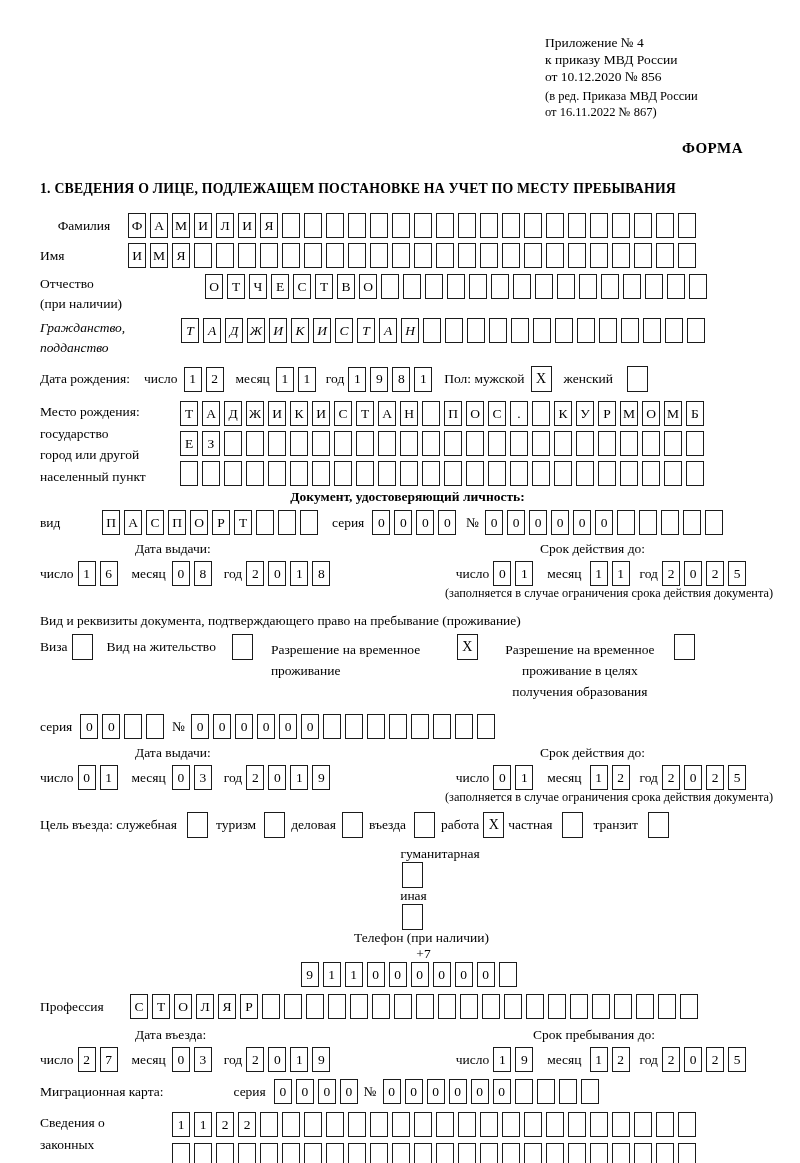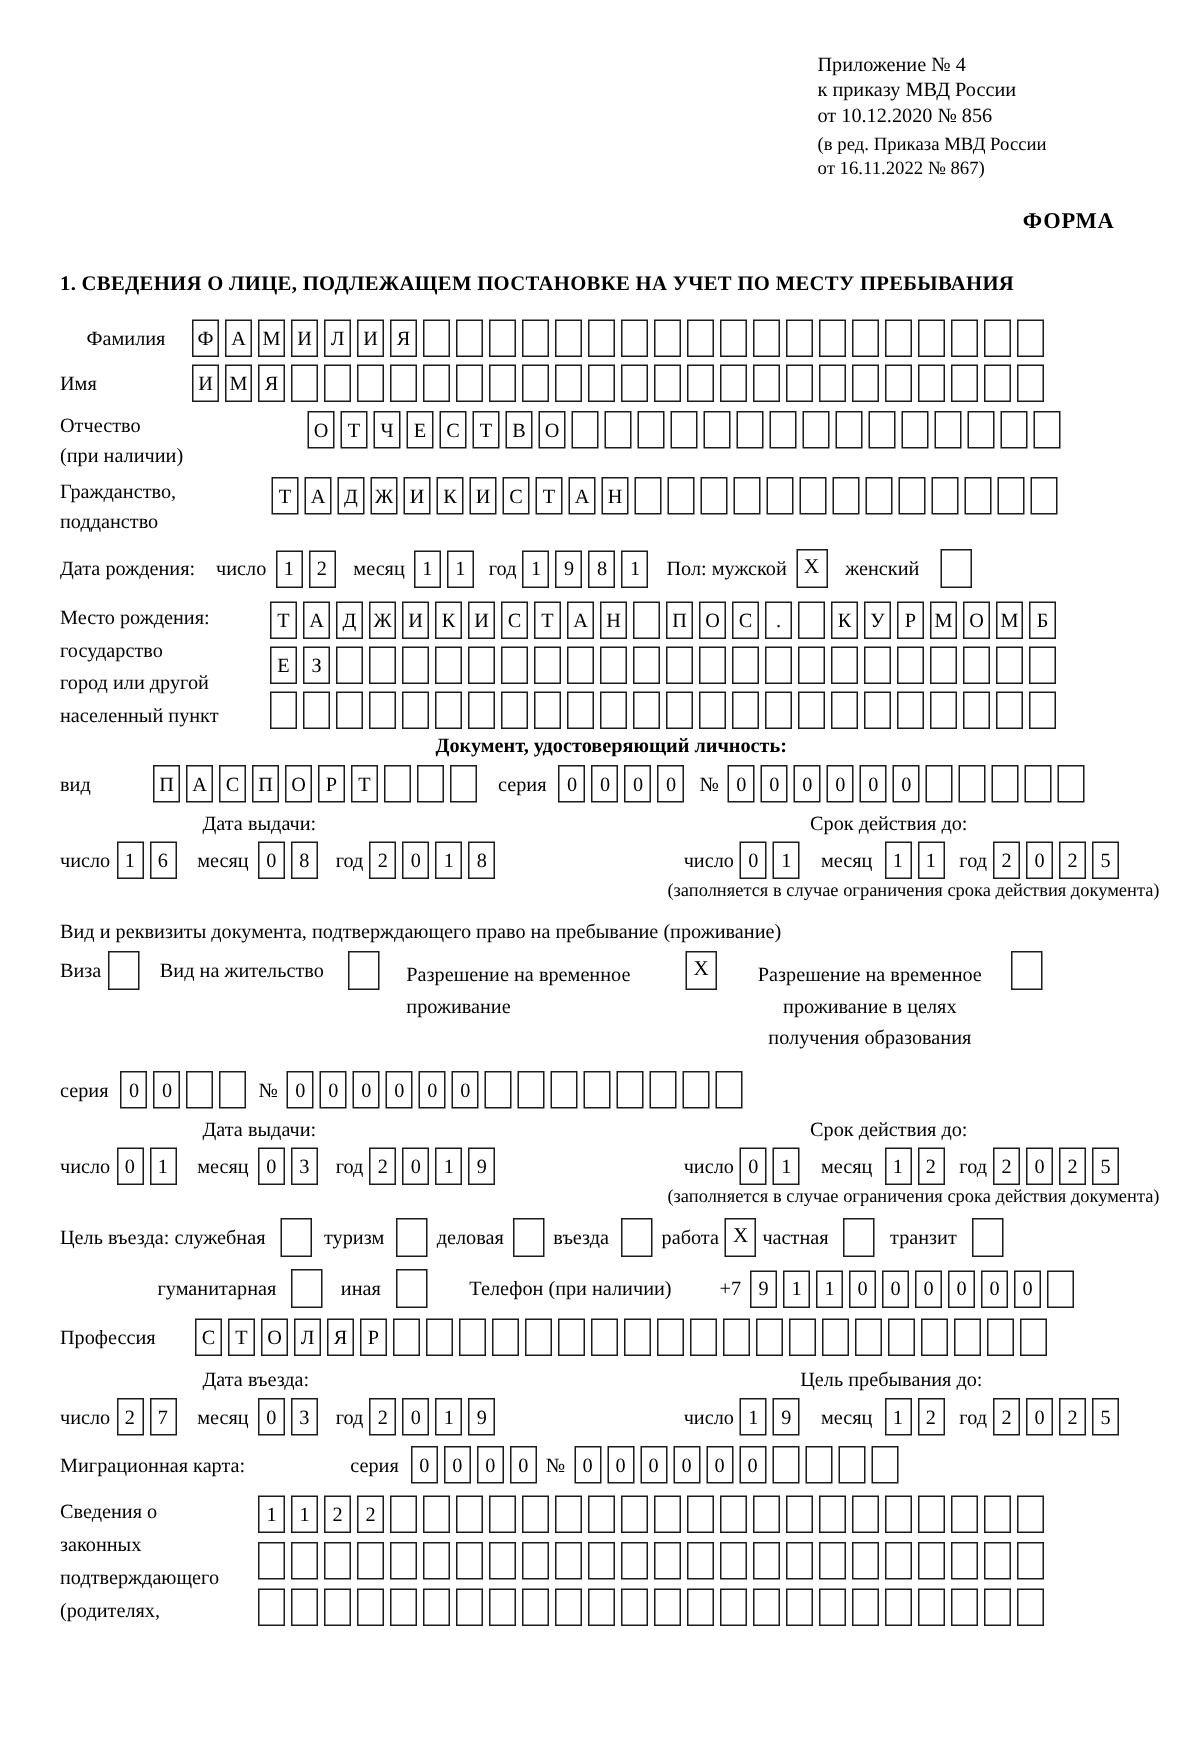--- a/index.html
+++ b/index.html
@@ -139,21 +139,21 @@
         <span class="cell"></span>
         <span class="cell"></span>
         <span class="cell"></span>
         <span class="cell"></span>
         <span class="cell"></span>
         <span class="cell"></span>
         <span class="cell"></span>
       </span>
   </div>
 
-  <div class="row row-top" style="margin-top:4px;">
+  <div class="row row-top" style="margin-top:4px;font-style:italic;">
     <span class="lbl-col" style="width:141px;line-height:20px;">
       <span style="display:block;">Гражданство,</span>
       <span style="display:block;">подданство</span>
     </span>
     <span class="cells">
         <span class="cell">Т</span>
         <span class="cell">А</span>
         <span class="cell">Д</span>
         <span class="cell">Ж</span>
         <span class="cell">И</span>
@@ -472,21 +472,21 @@
     <span class="label" style="margin-left:6px;">въезда</span>
     <span class="checkbox" style="margin-left:8px;"></span>
     <span class="label" style="margin-left:6px;">работа</span>
     <span class="checkbox" style="margin-left:4px;">X</span>
     <span class="label" style="margin-left:4px;">частная</span>
     <span class="checkbox" style="margin-left:10px;"></span>
     <span class="label" style="margin-left:10px;">транзит</span>
     <span class="checkbox" style="margin-left:10px;"></span>
   </div>
 
-  <div class="row" style="margin-top:8px;">
+  <div class="row" style="margin-top:8px;flex-direction:column;">
     <span class="label" style="margin-left:65px;">гуманитарная</span>
     <span class="checkbox" style="margin-left:10px;"></span>
     <span class="label" style="margin-left:12px;">иная</span>
     <span class="checkbox" style="margin-left:10px;"></span>
     <span class="label" style="margin-left:28px;">Телефон (при наличии)</span>
     <span class="label" style="margin-left:32px;">+7</span>
     <span class="cells" style="margin-left:6px;">
         <span class="cell">9</span>
         <span class="cell">1</span>
         <span class="cell">1</span>
@@ -527,21 +527,21 @@
         <span class="cell"></span>
         <span class="cell"></span>
         <span class="cell"></span>
         <span class="cell"></span>
         <span class="cell"></span>
       </span>
   </div>
 
   <div class="row" style="margin-top:8px;padding-right:25px;justify-content:space-between;">
     <span class="label" style="margin-left:95px;">Дата въезда:</span>
-    <span class="label" style="margin-left:auto;margin-right:95px;">Цель пребывания до:</span>
+    <span class="label" style="margin-left:auto;margin-right:95px;">Срок пребывания до:</span>
   </div>
 
   <div class="row" style="margin-top:4px;padding-right:25px;">
     <span class="label">число</span>
     <span class="cells" style="margin-left:4px;">
         <span class="cell">2</span>
         <span class="cell">7</span>
       </span>
     <span class="label" style="margin-left:10px;">месяц</span>
     <span class="cells" style="margin-left:6px;">

